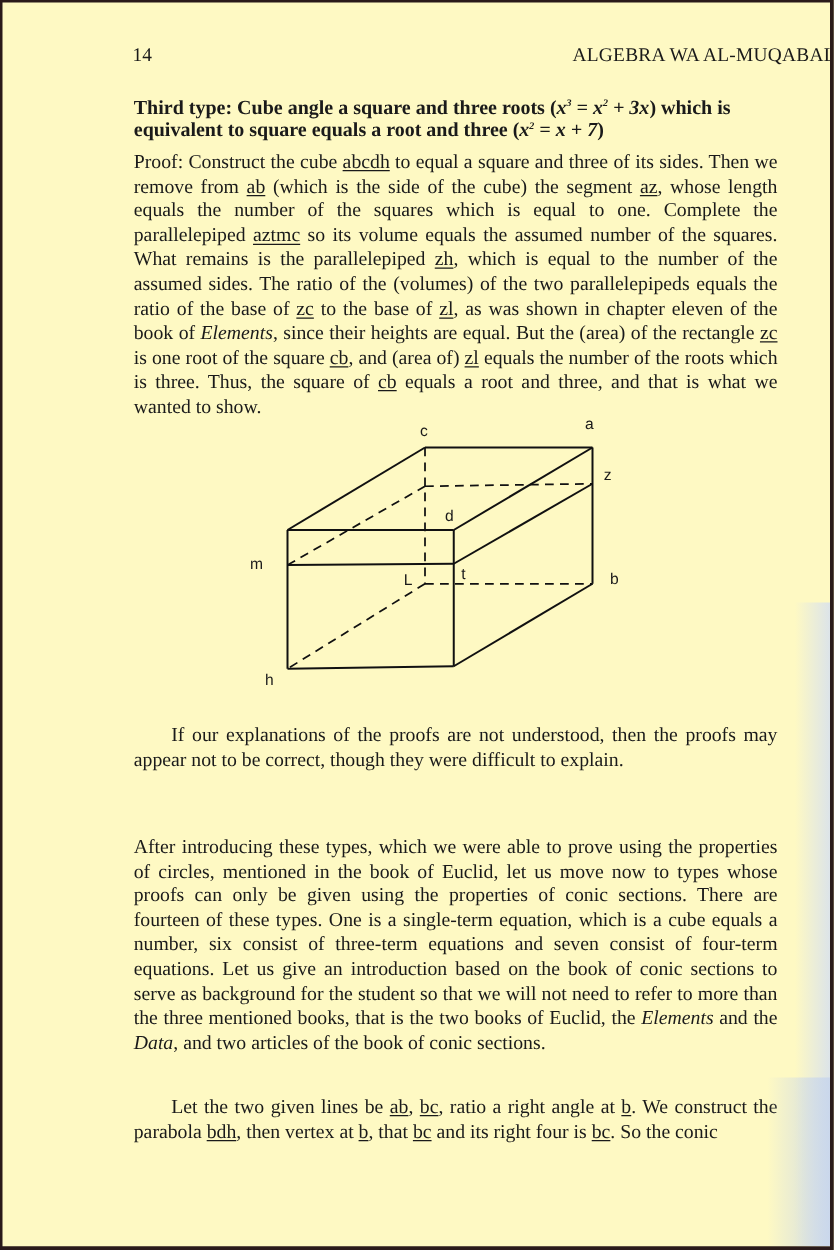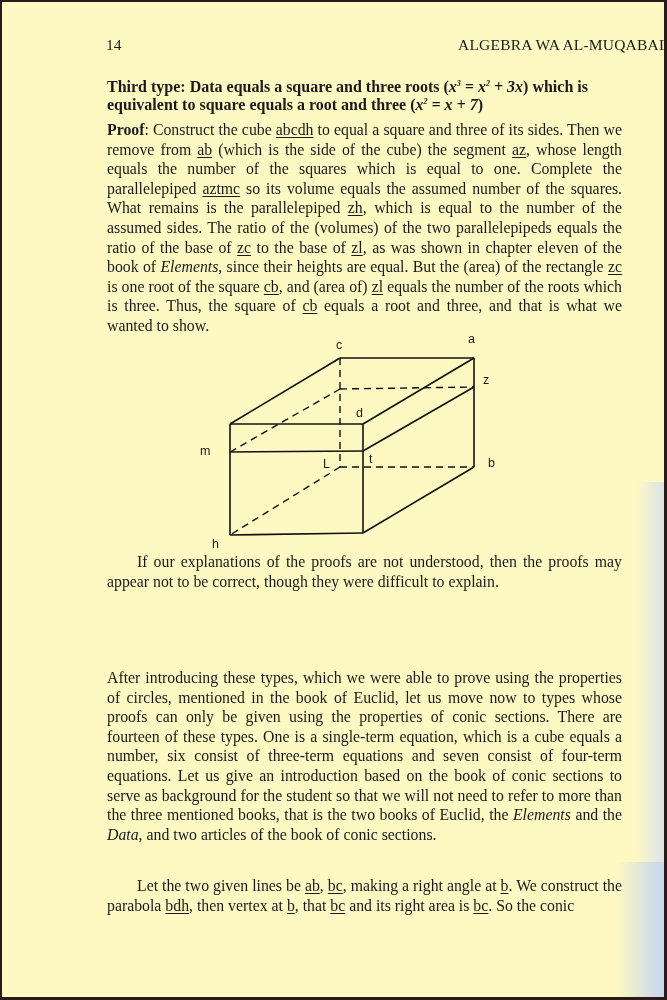--- a/index.html
+++ b/index.html
@@ -25,49 +25,49 @@
   }
   .running-head { position: absolute; top: 34px; left: 0; width: 662px; height: 20px; font-size: 15.5px; }
   .page-number { position: absolute; left: 104px; top: 0; }
   .running-title { position: absolute; left: 16px; width: 100%; text-align: right; top: 0; letter-spacing: 0.2px; padding-left: 16px; box-sizing: border-box;}
   .text-block {
     position: absolute; left: 105px; width: 515px;
     font-size: 15.8px; line-height: 19.6px; text-align: justify;
   }
   .heading-type { top: 76px; font-weight: bold; text-align: left; font-size: 16px; line-height: 18px;}
   .proof { top: 118px; }
-  .para-after { top: 550px; text-indent: 30px; }
+  .para-after { top: 577px; text-indent: 30px; }
   .section-heading {
     position: absolute; left: 105px; width: 515px; top: 645px;
     text-align: center; font-weight: bold; font-size: 16px;
   }
   .para-intro { top: 666px; }
   .para-lemma { top: 834px; text-indent: 30px; }
   .para-let { top: 874px; text-indent: 30px; }
   u { text-underline-offset: 2px; }
   i { font-style: italic; }
-  b { font-weight: bold; }
+  b { font-weight: normal; }
   sup { font-size: 8px; vertical-align: 6px; line-height: 0; }
   .figure { position: absolute; left: 0; top: 0; width: 662px; height: 995px; pointer-events: none; }
   .fig-label { font-family: "Liberation Sans", "DejaVu Sans", sans-serif; font-size: 12.5px; fill: #1a1a1a; }
   .solid { stroke: #111; stroke-width: 1.6; fill: none; }
   .dash { stroke: #111; stroke-width: 1.4; fill: none; stroke-dasharray: 7 5; }
 </style>
 </head>
 <body>
 
 <div class="page">
 
   <div class="running-head">
     <span class="page-number">14</span>
     <span class="running-title">ALGEBRA WA AL-MUQABALA</span>
   </div>
 
   <div class="text-block heading-type">
-    <span>Third type: Data equals a square and three roots (</span><i><span>x</span><sup>3</sup> = <span>x</span><sup>2</sup><span> + 3x</span></i><span>) which is equivalent to square equals a root and three (</span><i><span>x</span><sup>2</sup><span> = x + 7</span></i><span>)</span>
+    <span>Third type: Cube angle a square and three roots (</span><i><span>x</span><sup>3</sup> = <span>x</span><sup>2</sup><span> + 3x</span></i><span>) which is equivalent to square equals a root and three (</span><i><span>x</span><sup>2</sup><span> = x + 7</span></i><span>)</span>
   </div>
 
   <div class="text-block proof">
     <b>Proof</b><span><span>: Construct the cube </span><u>abcdh</u><span> to equal a square and three of its sides. Then we remove from </span><u>ab</u><span> (which is the side of the cube) the segment </span><u>az</u><span>, whose length equals the number of the squares which is equal to one. Complete the parallelepiped </span><u>aztmc</u><span> so its volume equals the assumed number of the squares. What remains is the parallelepiped </span><u>zh</u><span>, which is equal to the number of the assumed sides. The ratio of the (volumes) of the two parallelepipeds equals the ratio of the base of </span><u>zc</u><span> to the base of </span><u>zl</u><span>, as was shown in chapter eleven of the book of </span><i>Elements</i><span>, since their heights are equal. But the (area) of the rectangle </span><u>zc</u><span> is one root of the square </span><u>cb</u><span>, and (area of) </span><u>zl</u><span> equals the number of the roots which is three. Thus, the square of </span><u>cb</u><span> equals a root and three, and that is what we wanted to show.</span></span>
   </div>
 
   <svg class="figure" viewBox="0 0 662 995" width="662" height="995">
 
     <polyline class="solid" points="228,422 228,533"></polyline>
     <polyline class="solid" points="228,533 361,531"></polyline>
@@ -100,18 +100,18 @@
 
   <div class="text-block para-after">If our explanations of the proofs are not understood, then the proofs may appear not to be correct, though they were difficult to explain.</div>
 
 
   <div class="text-block para-intro">
     <span><span>After introducing these types, which we were able to prove using the properties of circles, mentioned in the book of Euclid, let us move now to types whose proofs can only be given using the properties of conic sections. There are fourteen of these types. One is a single-term equation, which is a cube equals a number, six consist of three-term equations and seven consist of four-term equations. Let us give an introduction based on the book of conic sections to serve as background for the student so that we will not need to refer to more than the three mentioned books, that is the two books of Euclid, the </span><i>Elements</i><span> and the </span><i>Data</i><span>, and two articles of the book of conic sections.</span></span>
   </div>
 
 
   <div class="text-block para-let">
-    <span><span>Let the two given lines be </span><u>ab</u><span>, </span><u>bc</u><span>, making a right angle at </span><u>b</u><span>. We construct the parabola </span><u>bdh</u><span>, then vertex at </span><u>b</u><span>, that </span><u>bc</u><span> and its right area is </span><u>bc</u><span>. So the conic</span></span>
+    <span><span>Let the two given lines be </span><u>ab</u><span>, </span><u>bc</u><span>, ratio a right angle at </span><u>b</u><span>. We construct the parabola </span><u>bdh</u><span>, then vertex at </span><u>b</u><span>, that </span><u>bc</u><span> and its right four is </span><u>bc</u><span>. So the conic</span></span>
   </div>
 
   <div class="edge-tint"></div>
   <div class="edge-tint2"></div>
 </div>
 
 </body></html>

